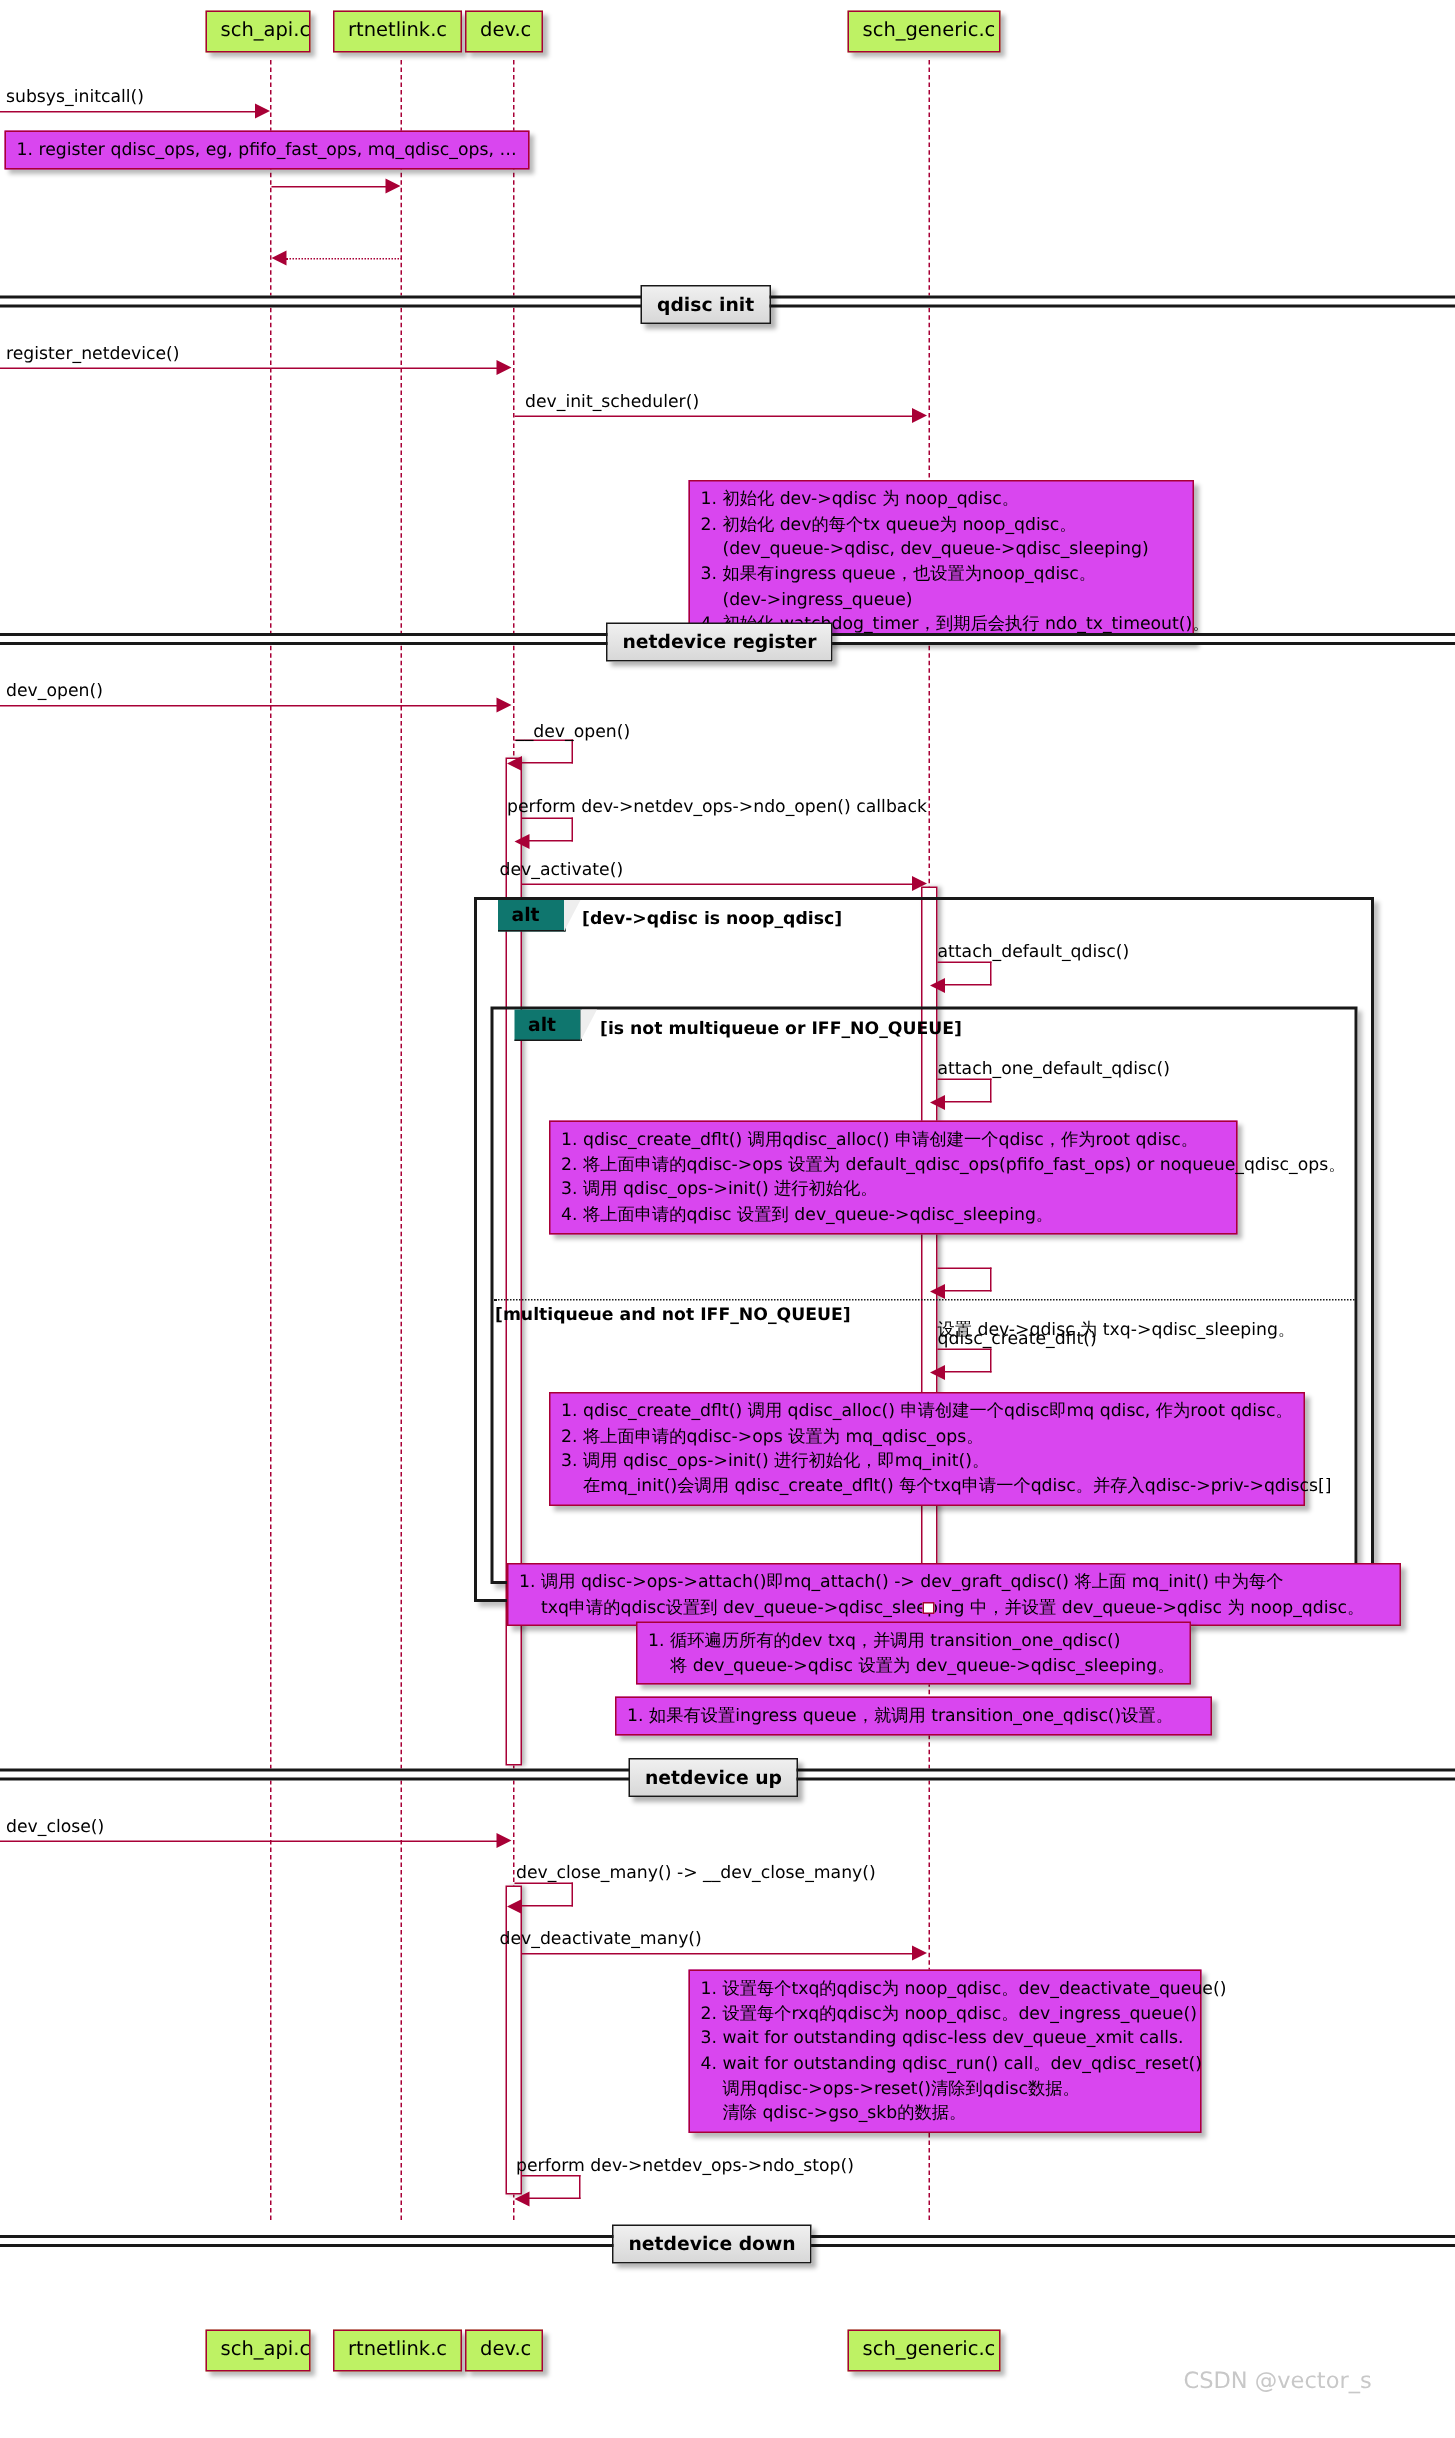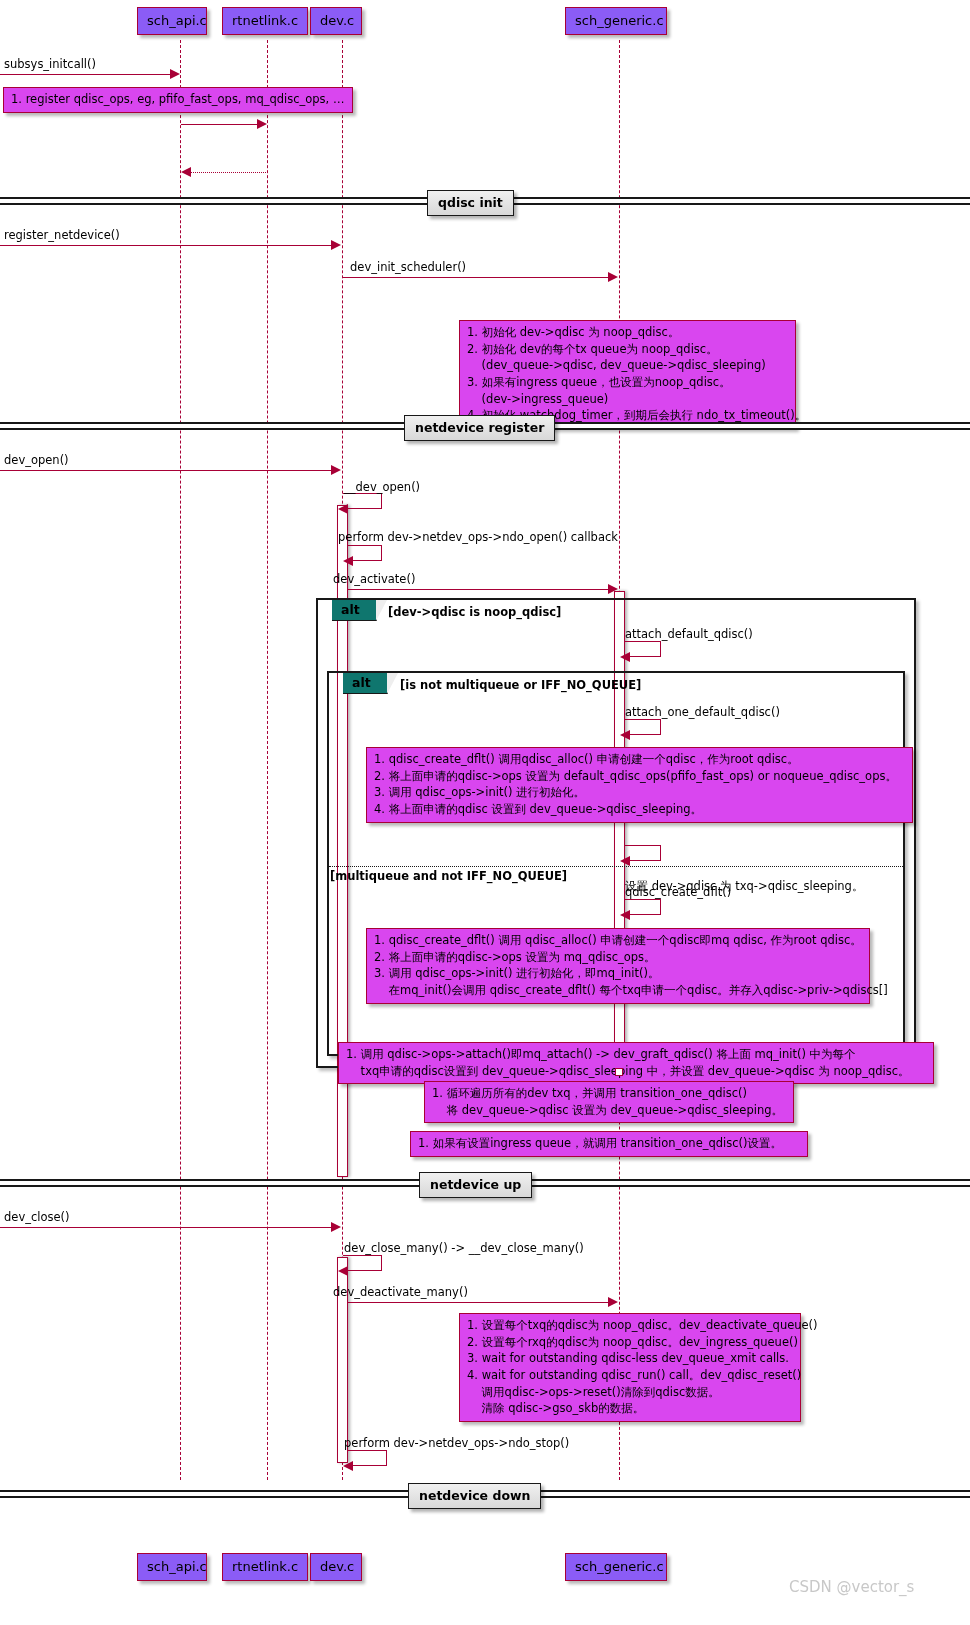--- a/index.html
+++ b/index.html
@@ -5,21 +5,21 @@
   html,body{margin:0;padding:0;background:#ffffff;}
   body{
     font-family:"DejaVu Sans","Liberation Sans",sans-serif;
     width:970px;height:1625px;position:relative;overflow:hidden;
     color:#000;
   }
   #canvas{position:absolute;left:0;top:0;width:970px;height:1625px;}
   
   .participant{
     position:absolute;
-    background:#8b5cf6;
+    background:#bef264;
     border:1.6px solid #A80036;
     font-size:13px;
     line-height:1;
     padding:6px 25px 7px 9px;
     white-space:nowrap;
     box-shadow:3px 3px 3px rgba(0,0,0,0.28);
     box-sizing:border-box;
     text-align:center;
     color:#000;
   }
@@ -234,21 +234,21 @@
   <div class="msg-label" style="left:625px;top:628px;">attach_default_qdisc()</div>
 
   <div class="group" style="left:327px;top:671px;width:578px;height:385px;"></div>
   <div class="group-tab" style="left:329px;top:673px;height:21px;">alt</div>
   <div class="group-cond" style="left:400px;top:678px;">[is not multiqueue or IFF_NO_QUEUE]</div>
 
   <div class="selfmsg" style="left:625px;top:719px;width:36px;height:16px;"></div>
   <div class="arrow-l" style="left:620px;top:730px;"></div>
   <div class="msg-label" style="left:625px;top:706px;">attach_one_default_qdisc()</div>
 
-  <div class="note" style="left:366px;top:747px;width:547px;">1. qdisc_create_dflt() 调用qdisc_alloc() 申请创建一个qdisc，作为root qdisc。
+  <div class="note" style="left:366px;top:747px;width:459px;">1. qdisc_create_dflt() 调用qdisc_alloc() 申请创建一个qdisc，作为root qdisc。
 2. 将上面申请的qdisc-&gt;ops 设置为 default_qdisc_ops(pfifo_fast_ops) or noqueue_qdisc_ops。
 3. 调用 qdisc_ops-&gt;init() 进行初始化。
 4. 将上面申请的qdisc 设置到 dev_queue-&gt;qdisc_sleeping。</div>
 
   <div class="selfmsg" style="left:625px;top:845px;width:36px;height:16px;"></div>
   <div class="arrow-l" style="left:620px;top:856px;"></div>
   <div class="msg-label" style="left:625px;top:832px;margin-top:48px;">设置 dev-&gt;qdisc 为 txq-&gt;qdisc_sleeping。</div>
 
   <div class="group-sep" style="left:329px;top:866px;width:574px;"></div>
   <div class="group-cond" style="left:330px;top:869px;">[multiqueue and not IFF_NO_QUEUE]</div>

